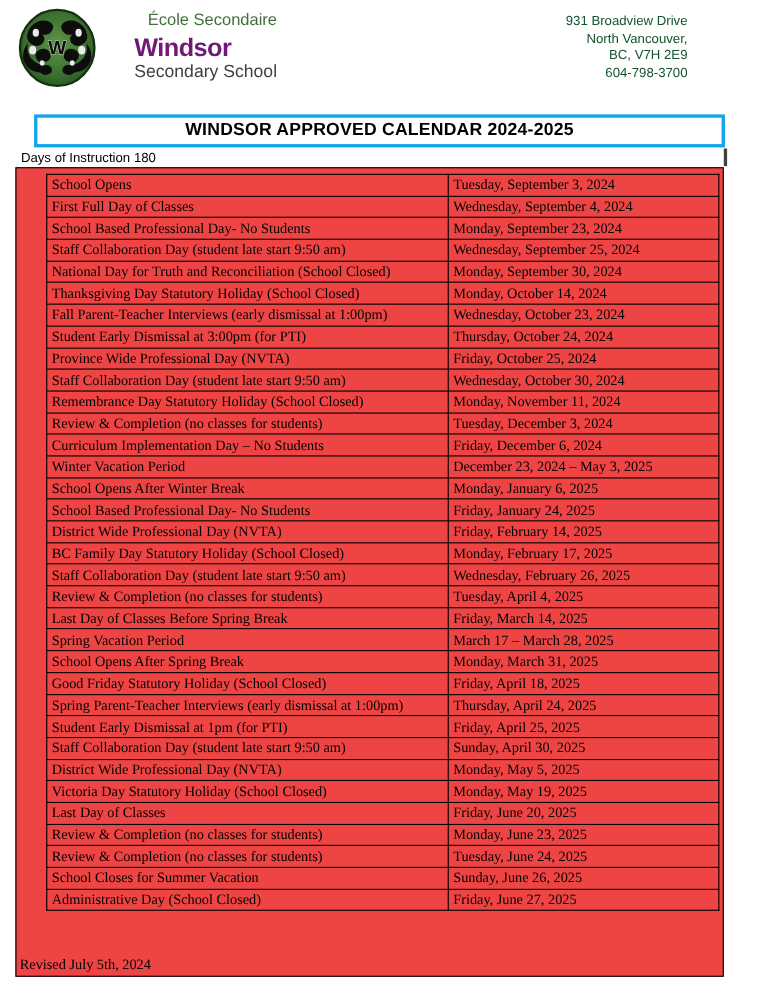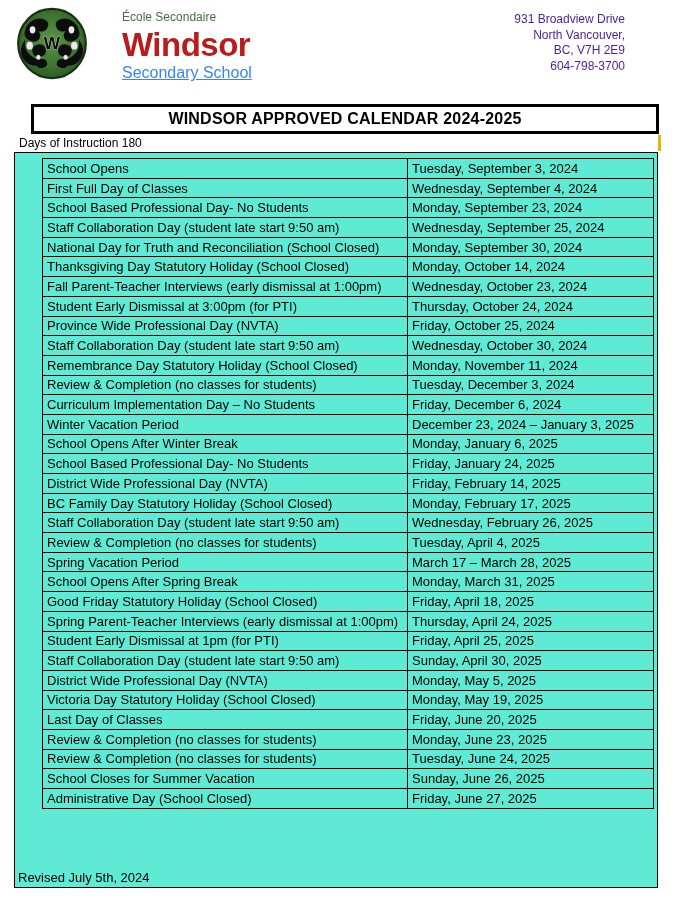--- a/index.html
+++ b/index.html
@@ -3,42 +3,42 @@
 <meta charset="utf-8">
 <style>
   html,body{margin:0;padding:0;}
   body{
     width:697px;height:903px;background:#ffffff;position:relative;
     font-family:"Liberation Sans", sans-serif;color:#000;overflow:hidden;
   }
   
   .logo{position:absolute;left:16px;top:3px;width:72px;height:81px;}
   .school-block{position:absolute;left:122px;top:11px;line-height:1.05;}
-  .school-top{font-size:12px;color:#41703a;margin:0 0 4px 0;}
-  .school-name{font-size:33px;font-weight:600;color:#b91c1c;letter-spacing:-0.5px;margin:0 0 3px 0;}
-  .school-bottom{font-size:16px;color:#3b82f6;margin:0;text-decoration:underline;}
+  .school-top{font-size:15px;color:#41703a;margin:0 0 4px 0;text-align:right;}
+  .school-name{font-size:23px;font-weight:600;color:#701a75;letter-spacing:-0.5px;margin:0 0 3px 0;}
+  .school-bottom{font-size:16px;color:#404040;margin:0;}
   .address-block{position:absolute;right:72px;top:12px;text-align:right;
-    font-size:12px;line-height:15.5px;color:#4c1d95;}
+    font-size:12px;line-height:15.5px;color:#14532d;}
   
   .title-box{
     position:absolute;left:31px;top:104px;width:622px;height:24px;
-    border:3px solid #000000;background:#fff;
+    border:3px solid #0ea5e9;background:#fff;
     display:flex;align-items:center;justify-content:center;
     font-size:16px;font-weight:700;letter-spacing:0.2px;
   }
   
   .days-strip{
     position:absolute;left:14px;top:135px;width:639px;height:16px;
-    border-right:3px solid #eab308;
+    border-right:3px solid #404040;
     font-size:12px;display:flex;align-items:center;padding-left:5px;
   }
   
   .outer-box{
     position:absolute;left:14px;top:152px;width:642px;height:734px;
-    border:1px solid #000;background:#5eead4;
+    border:1px solid #000;background:#ef4444;font-family:Liberation Serif, serif;
   }
   .cal-table{
     position:absolute;left:27px;top:5px;width:595px;
     border-collapse:collapse;table-layout:fixed;
   }
   .cal-table td{
     border:1px solid #000;height:18.7px;font-size:13px;
     padding:0 4px;white-space:nowrap;overflow:hidden;vertical-align:middle;
   }
   .event-cell{width:356px;}
@@ -167,21 +167,21 @@
   </tr>
 
   <tr>
     <td class="event-cell">Curriculum Implementation Day – No Students</td>
     <td class="date-cell">Friday, December 6, 2024</td>
   </tr>
 
 
   <tr>
     <td class="event-cell">Winter Vacation Period</td>
-    <td class="date-cell">December 23, 2024 – January 3, 2025</td>
+    <td class="date-cell">December 23, 2024 – May 3, 2025</td>
   </tr>
 
   <tr>
     <td class="event-cell">School Opens After Winter Break</td>
     <td class="date-cell">Monday, January 6, 2025</td>
   </tr>
 
   <tr>
     <td class="event-cell">School Based Professional Day- No Students</td>
     <td class="date-cell">Friday, January 24, 2025</td>
@@ -200,20 +200,24 @@
   <tr>
     <td class="event-cell">Staff Collaboration Day (student late start 9:50 am)</td>
     <td class="date-cell">Wednesday, February 26, 2025</td>
   </tr>
 
   <tr>
     <td class="event-cell">Review &amp; Completion (no classes for students)</td>
     <td class="date-cell">Tuesday, April 4, 2025</td>
   </tr>
 
+  <tr>
+    <td class="event-cell">Last Day of Classes Before Spring Break</td>
+    <td class="date-cell">Friday, March 14, 2025</td>
+  </tr>
 
   <tr>
     <td class="event-cell">Spring Vacation Period</td>
     <td class="date-cell">March 17 – March 28, 2025</td>
   </tr>
 
   <tr>
     <td class="event-cell">School Opens After Spring Break</td>
     <td class="date-cell">Monday, March 31, 2025</td>
   </tr>

